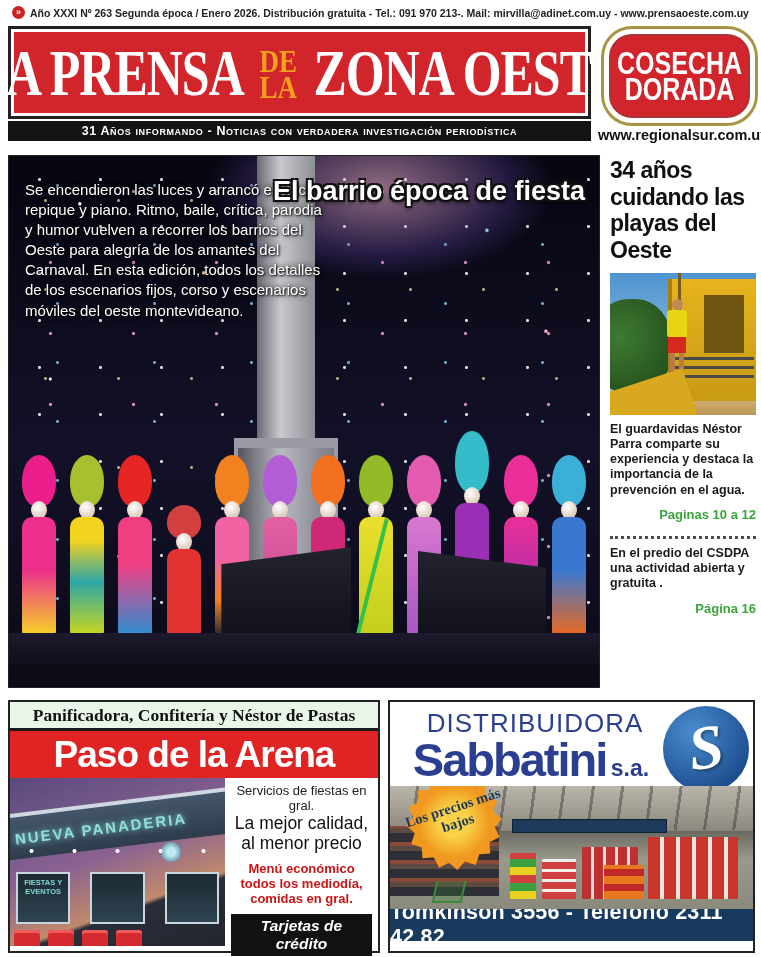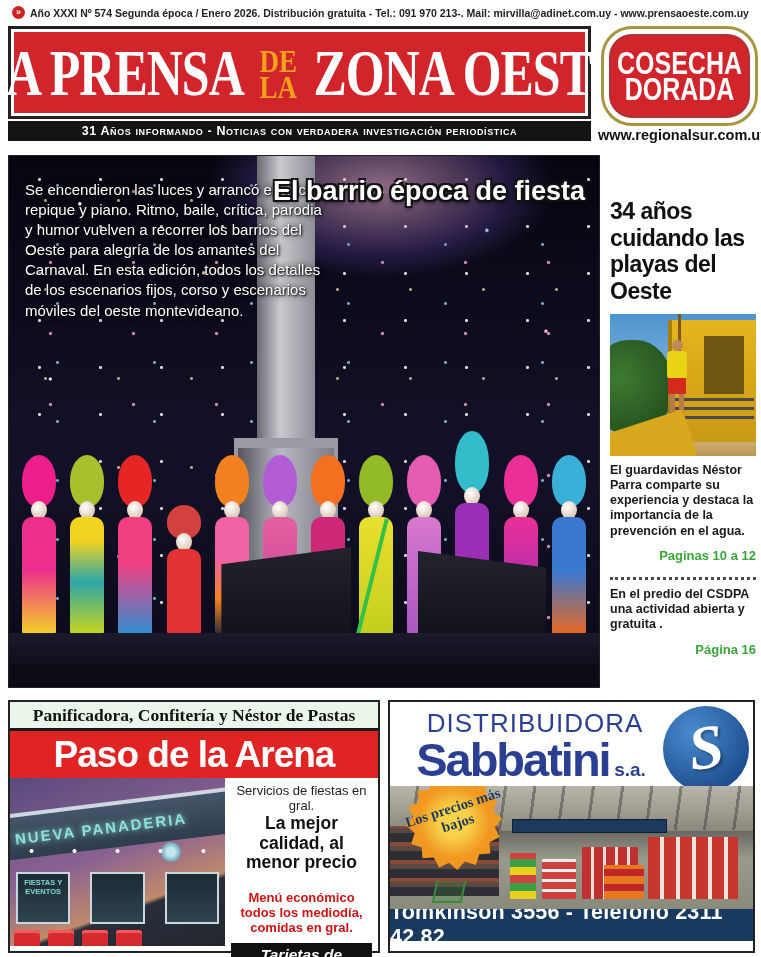--- a/index.html
+++ b/index.html
@@ -88,21 +88,21 @@
                    text-shadow:0 0 6px rgba(0,0,0,.9), 1px 1px 2px #000; }
   .kicker { position:absolute; right:14px; top:20px; color:#fff; font-weight:bold; font-size:27px;
             text-shadow:-2px -2px 0 #111,2px -2px 0 #111,-2px 2px 0 #111,2px 2px 0 #111,0 3px 4px rgba(0,0,0,.8); }
   .headline { position:absolute; right:4px; top:48px; width:290px; text-align:center;
               color:#fff; font-weight:bold; font-size:84px; line-height:.93; letter-spacing:-2px;
               text-shadow:-4px -4px 0 #6e1212,4px -4px 0 #6e1212,-4px 4px 0 #6e1212,4px 4px 0 #6e1212,
                           -4px 0 0 #6e1212,4px 0 0 #6e1212,0 -4px 0 #6e1212,0 5px 0 #6e1212; }
 
   
   .sidebar { position:absolute; left:610px; top:157px; width:146px; }
-  .sb-head { font-size:23px; font-weight:bold; color:#101010; line-height:1.16; letter-spacing:-.5px;margin-top:41px; }
+  .sb-head { font-size:23px; font-weight:bold; color:#101010; line-height:1.16; letter-spacing:-.5px; }
   .photo-lifeguard { position:relative; margin-top:9px; width:146px; height:142px; overflow:hidden;
                      background:linear-gradient(180deg,#4e94cf, #9cc4e4 75%, #caa96a 92%, #b89655); }
   .lg-trees { position:absolute; left:-18px; top:26px; width:80px; height:95px; border-radius:45%;
               background:radial-gradient(circle at 35% 40%, #3e7a33, #27551f 70%); }
   .lg-tower { position:absolute; right:0; top:6px; width:88px; height:122px;
               background:linear-gradient(180deg,#e6b41e,#c99a14); border-left:4px solid #a87f0e; }
   .lg-door { position:absolute; right:12px; top:22px; width:40px; height:58px; background:#6e5510; }
   .lg-rail { position:absolute; right:2px; top:84px; width:84px; height:3px; background:#4a4a4a;
              box-shadow:0 9px 0 #4a4a4a, 0 18px 0 #4a4a4a; }
   .lg-mast { position:absolute; left:68px; top:0; width:3px; height:60px; background:#7a5a20; }
@@ -138,33 +138,33 @@
   .bak-lights { position:absolute; left:0; top:70px; width:100%; height:6px;
                 background:radial-gradient(circle 2px at 10% 50%, #fff 1.6px, transparent 2.4px),
                            radial-gradient(circle 2px at 30% 50%, #fff 1.6px, transparent 2.4px),
                            radial-gradient(circle 2px at 50% 50%, #fff 1.6px, transparent 2.4px),
                            radial-gradient(circle 2px at 70% 50%, #fff 1.6px, transparent 2.4px),
                            radial-gradient(circle 2px at 90% 50%, #fff 1.6px, transparent 2.4px); }
   .bak-tables { position:absolute; left:0; bottom:0; width:100%; height:24px; display:flex; gap:8px; align-items:flex-end; padding:0 4px; }
   .bak-table { width:26px; height:16px; background:#d42a30; border-radius:3px 3px 0 0; box-shadow:inset 0 3px 0 #f05a5a; }
   .bak-right { flex:1; padding:5px 6px 4px; text-align:center; display:flex; flex-direction:column; }
   .bak-l1 { font-size:13px; color:#222; }
-  .bak-l2 { font-size:17.5px; font-weight:bold; color:#111; line-height:1.12; margin-top:1px; }
-  .bak-l3 { font-size:13px; font-weight:bold; color:#cc1414; line-height:1.15; margin-top:18px;text-align:center; }
+  .bak-l2 { font-size:17.5px; font-weight:normal; color:#111; line-height:1.12; margin-top:1px; }
+  .bak-l3 { font-size:13px; font-weight:bold; color:#cc1414; line-height:1.15; margin-top:9px;text-align:center; }
   .bak-badge { margin:7px auto 0; background:#111; color:#fff; font-weight:bold; font-style:italic;
                font-size:15.5px; padding:3px 8px; }
 
   
   .ad-sab { position:absolute; left:388px; top:700px; width:367px; height:253px; border:2px solid #222; background:#fff; }
   .sab-top { position:relative; height:84px; }
   .sab-line1 { position:absolute; left:30px; top:6px; width:230px; text-align:center;
                color:#2b3f92; font-size:26px; letter-spacing:1px; }
   .sab-name-row { position:absolute; left:2px; top:30px; width:278px; text-align:center; white-space:nowrap; }
   .sab-name { color:#2b3f92; font-weight:bold; font-size:47px; letter-spacing:-2px; }
-  .sab-sa { color:#2b3f92; font-weight:bold; font-size:19px; }
+  .sab-sa { color:#2b3f92; font-weight:bold; font-size:23px; }
   .sab-logo { position:absolute; right:4px; top:4px; width:86px; height:86px; border-radius:50%;
               background:radial-gradient(circle at 35% 30%, #4a8ccf, #1d4e8f 75%);
               display:flex; align-items:center; justify-content:center; overflow:hidden; }
   .sab-logo span { color:#fff; font-family:"Liberation Serif", serif; font-weight:bold; font-style:italic;
                    font-size:62px; transform:rotate(-8deg) translateY(-2px);
                    text-shadow:2px 2px 3px rgba(0,0,0,.35); }
   .sab-photo { position:relative; height:123px; overflow:hidden;
                background:linear-gradient(180deg,#b9b5ab 0%, #8f8b81 34%, #8f8b81 36%, #6a6a62 37%, #9a9a8c 60%, #8a8a7c 100%); }
   .sab-beams { position:absolute; left:0; top:0; width:100%; height:44px;
                background:repeating-linear-gradient(98deg, transparent 0 26px, rgba(60,55,50,.45) 26px 29px); }
@@ -190,21 +190,21 @@
   .sab-footer { height:32px; background:#173a5e; display:flex; align-items:center; justify-content:center;
                 color:#fff; font-weight:bold; font-size:21.5px; letter-spacing:.2px; }
 </style>
 </head>
 <body>
 
 <div class="page">
 
   <header class="topbar">
     <span class="chev-icon">»</span>
-    <span>Año XXXI Nº 574 Segunda época / Enero 2026. Distribución gratuita - Tel.: 091 970 213-. Mail: mirvilla@adinet.com.uy - www.prensaoeste.com.uy</span>
+    <span>Año XXXI Nº 263 Segunda época / Enero 2026. Distribución gratuita - Tel.: 091 970 213-. Mail: mirvilla@adinet.com.uy - www.prensaoeste.com.uy</span>
   </header>
 
   <div class="masthead">
     <span class="mh-part">LA PRENSA</span>
     <span class="mh-dela">
       <span>DE</span>
       <span>LA</span>
     </span>
     <span class="mh-part">ZONA OESTE</span>
   </div>

